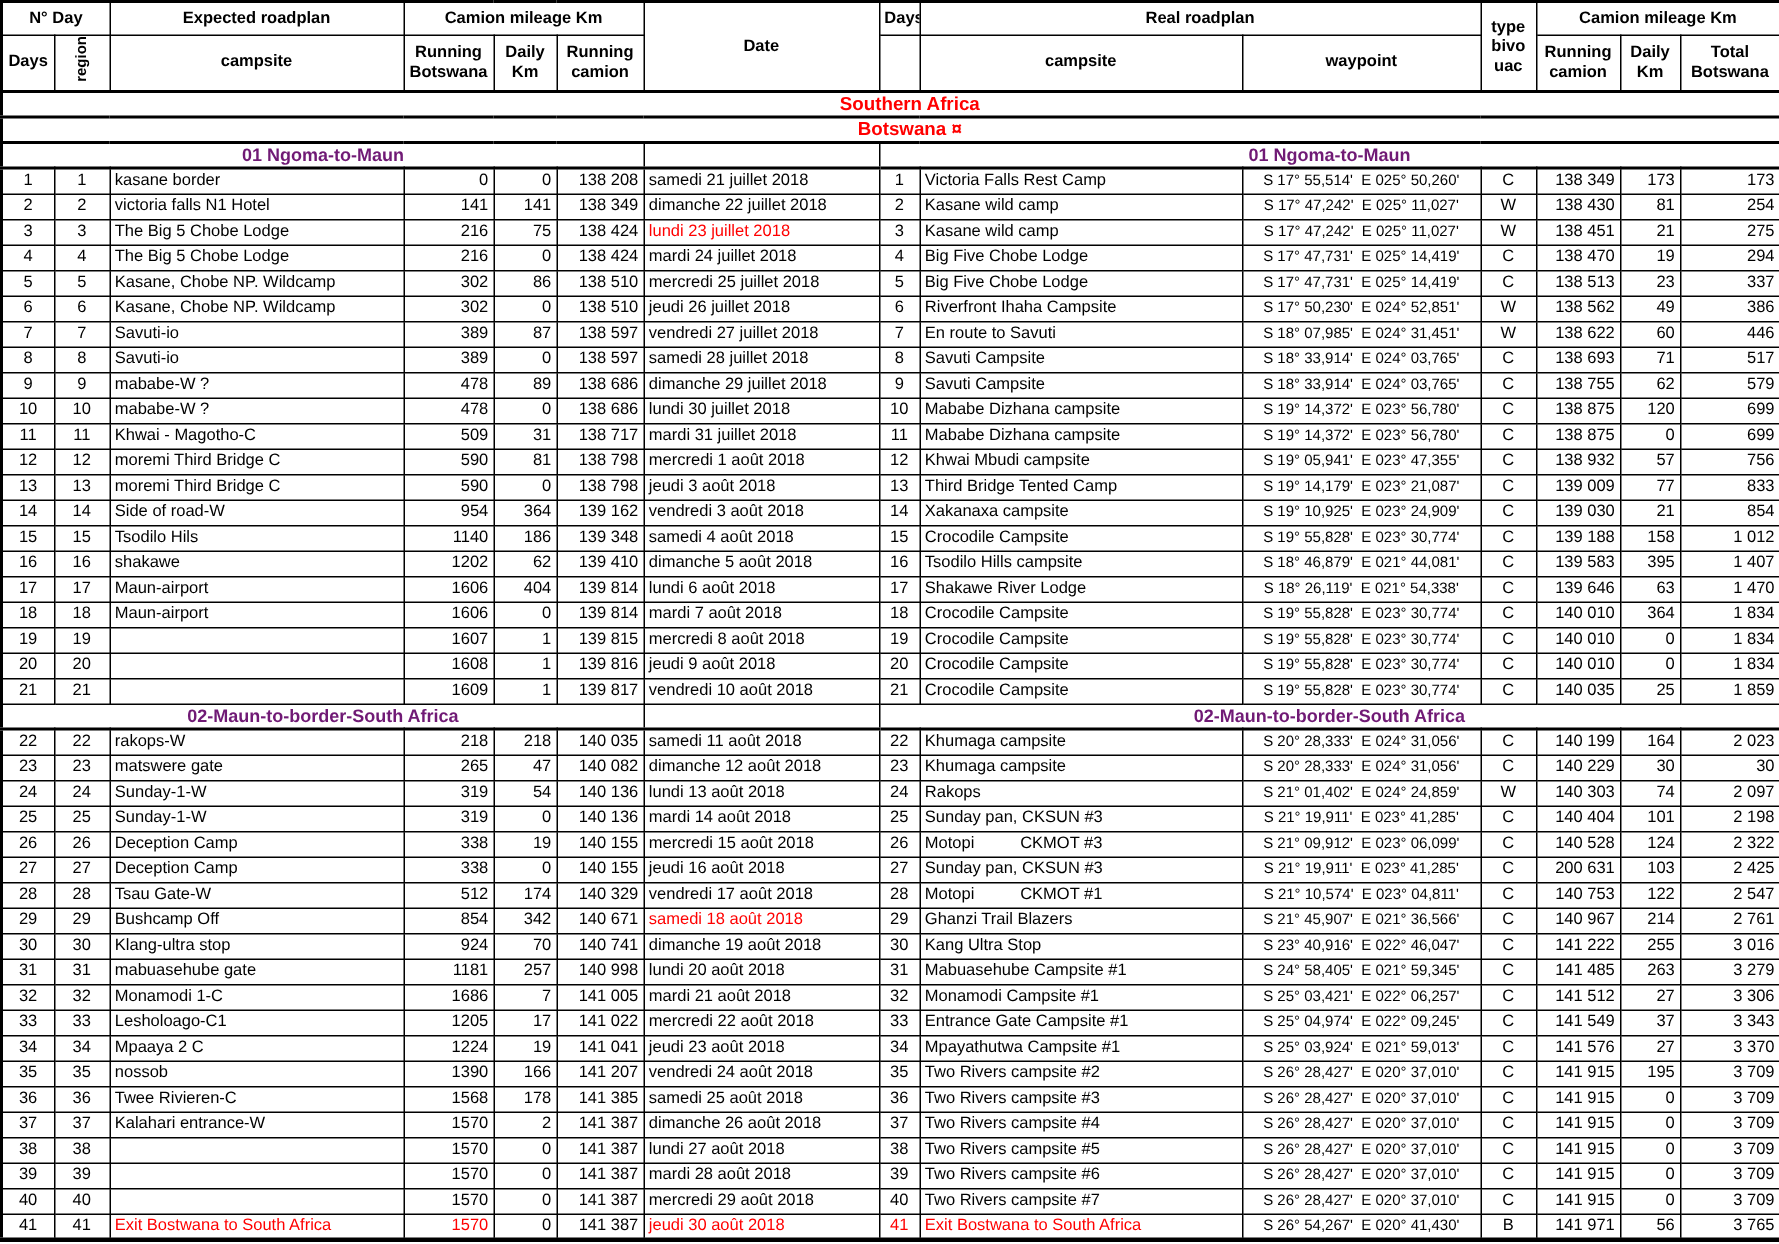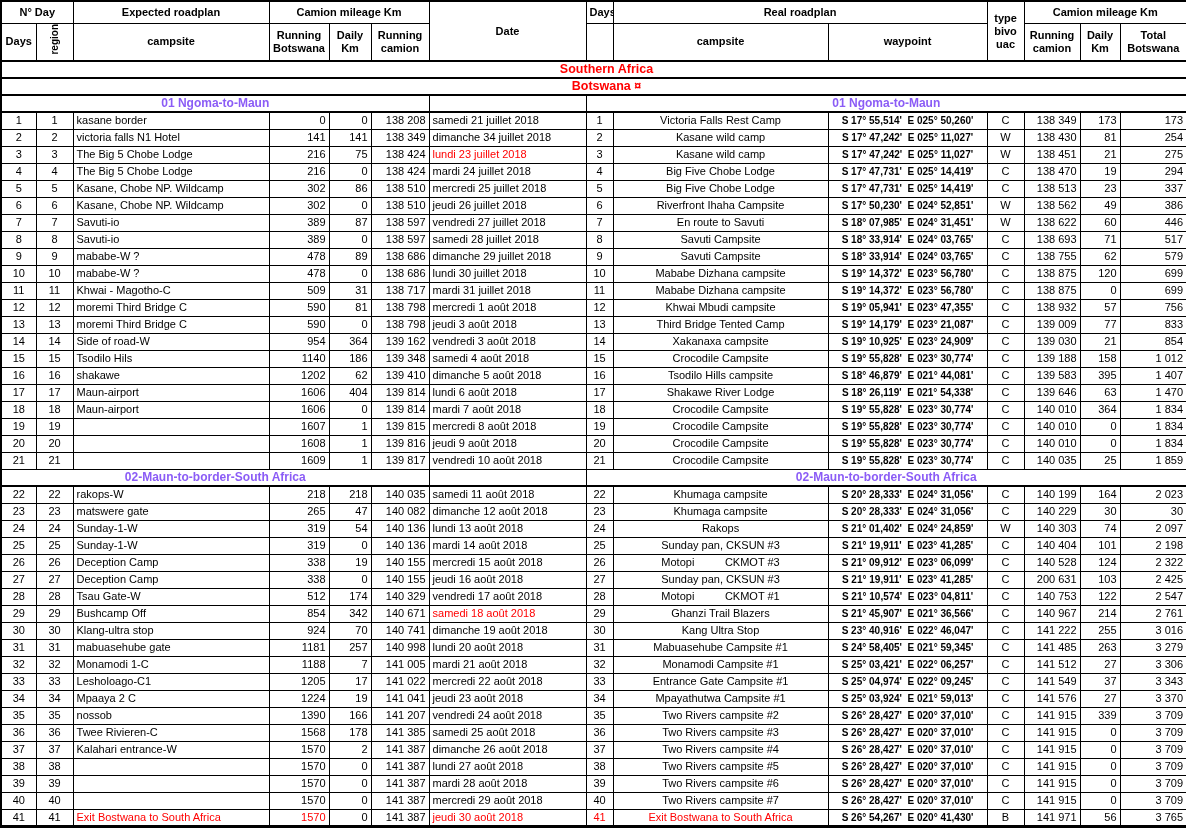--- a/index.html
+++ b/index.html
@@ -8,25 +8,25 @@
   td, th { border:1px solid #000; font-size:11px; line-height:15px; height:17px; padding:0 3px;
            overflow:hidden; white-space:nowrap; box-sizing:border-box; font-weight:normal; }
   thead th { font-weight:bold; text-align:center; vertical-align:middle; }
   thead tr.h1 th { height:22px; }
   thead tr.h2 th { height:38px; }
   th.wrap { white-space:normal; line-height:13px; }
   .vert { writing-mode:vertical-rl; transform:rotate(180deg); font-weight:bold; font-size:10px; letter-spacing:0px; }
   td.l { text-align:left; }
   td.c { text-align:center; }
   td.r { text-align:right; }
-  td.ws { white-space:pre;text-align:center; }
-  td.wp { white-space:pre; text-align:center; font-size:10px;font-weight:bold; }
+  td.ws { white-space:pre; }
+  td.wp { white-space:pre; text-align:center; font-size:10px; }
   .red { color:#FF0000; font-weight:normal; }
   tr.banner td { text-align:center; color:#FF0000; font-weight:bold; font-size:12.5px; border-top:2px solid #000; border-bottom:2px solid #000;padding-left:28px; }
-  tr.section td { text-align:center; color:#8b5cf6; font-weight:bold; font-size:12px; border-bottom:2px solid #000; }
+  tr.section td { text-align:center; color:#701a75; font-weight:bold; font-size:12px; border-bottom:2px solid #000; }
   thead { border-bottom:2px solid #000;margin-left:42px; }
 </style>
 </head>
 <body>
 
 <table>
   <colgroup>
     <col style="width:35px">
       <col style="width:37px">
       <col style="width:196px">
@@ -96,21 +96,21 @@
         <td class="r">173</td>
         <td class="r">173</td>
       </tr>
       <tr>
         <td class="c">2</td>
         <td class="c">2</td>
         <td class="l">victoria falls N1 Hotel</td>
         <td class="r">141</td>
         <td class="r">141</td>
         <td class="r">138 349</td>
-        <td class="l">dimanche 34 juillet 2018</td>
+        <td class="l">dimanche 22 juillet 2018</td>
         <td class="c">2</td>
         <td class="l ws">Kasane wild camp</td>
         <td class="wp">S 17° 47,242'  E 025° 11,027'</td>
         <td class="c">W</td>
         <td class="r">138 430</td>
         <td class="r">81</td>
         <td class="r">254</td>
       </tr>
       <tr>
         <td class="c">3</td>
@@ -578,21 +578,21 @@
         <td class="wp">S 24° 58,405'  E 021° 59,345'</td>
         <td class="c">C</td>
         <td class="r">141 485</td>
         <td class="r">263</td>
         <td class="r">3 279</td>
       </tr>
       <tr>
         <td class="c">32</td>
         <td class="c">32</td>
         <td class="l">Monamodi 1-C</td>
-        <td class="r">1188</td>
+        <td class="r">1686</td>
         <td class="r">7</td>
         <td class="r">141 005</td>
         <td class="l">mardi 21 août 2018</td>
         <td class="c">32</td>
         <td class="l ws">Monamodi Campsite #1</td>
         <td class="wp">S 25° 03,421'  E 022° 06,257'</td>
         <td class="c">C</td>
         <td class="r">141 512</td>
         <td class="r">27</td>
         <td class="r">3 306</td>
@@ -635,21 +635,21 @@
         <td class="l">nossob</td>
         <td class="r">1390</td>
         <td class="r">166</td>
         <td class="r">141 207</td>
         <td class="l">vendredi 24 août 2018</td>
         <td class="c">35</td>
         <td class="l ws">Two Rivers campsite #2</td>
         <td class="wp">S 26° 28,427'  E 020° 37,010'</td>
         <td class="c">C</td>
         <td class="r">141 915</td>
-        <td class="r">339</td>
+        <td class="r">195</td>
         <td class="r">3 709</td>
       </tr>
       <tr>
         <td class="c">36</td>
         <td class="c">36</td>
         <td class="l">Twee Rivieren-C</td>
         <td class="r">1568</td>
         <td class="r">178</td>
         <td class="r">141 385</td>
         <td class="l">samedi 25 août 2018</td>

